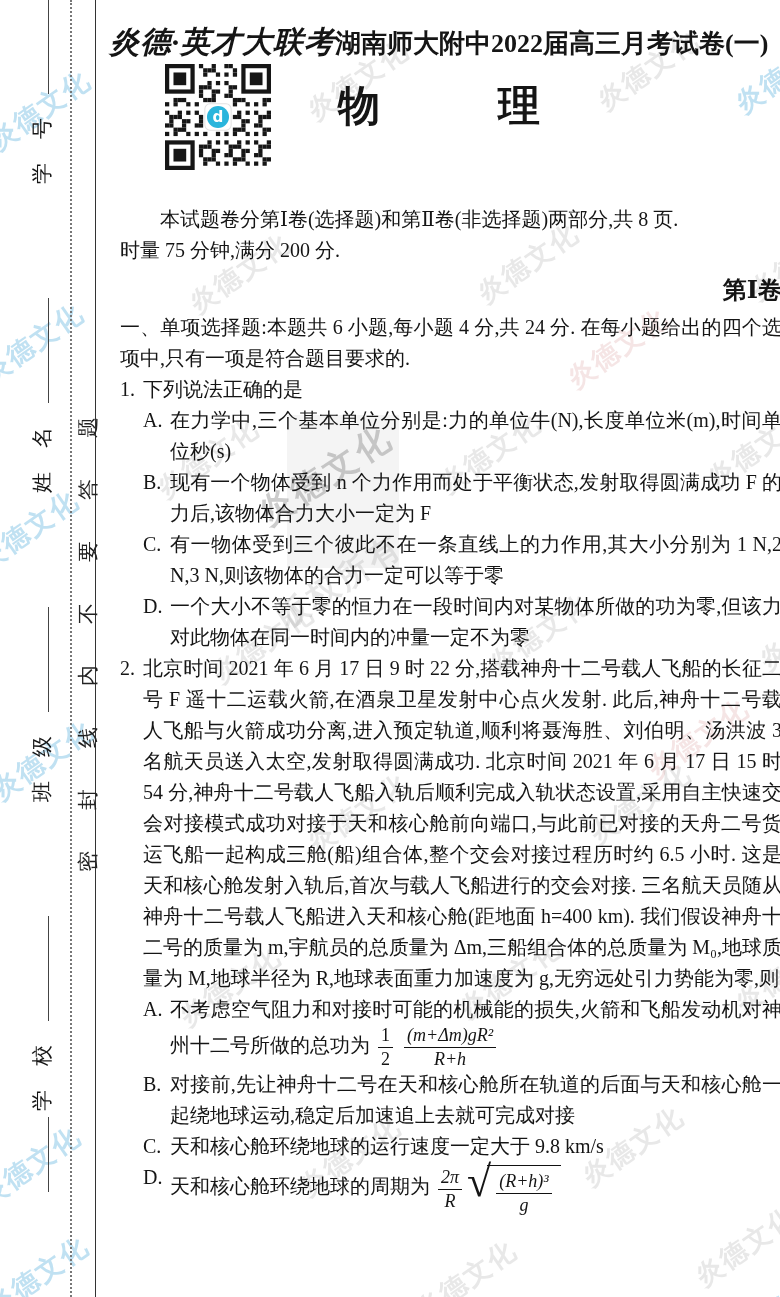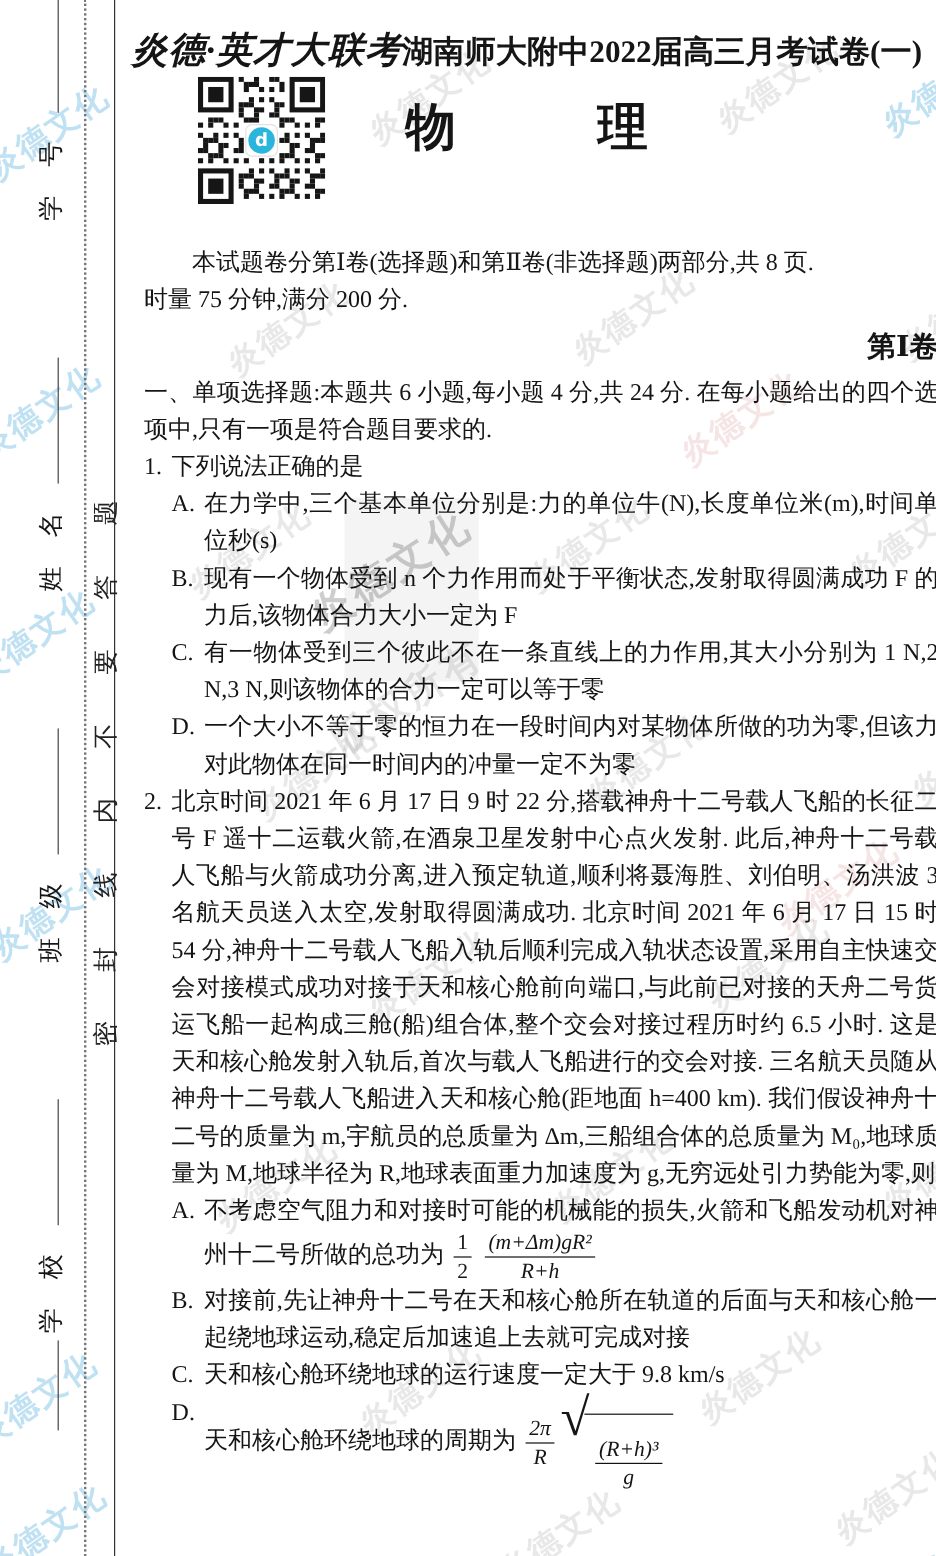--- a/index.html
+++ b/index.html
@@ -53,21 +53,21 @@
   .olab{position:absolute; left:0; top:0;}
 
   
   .mfrac{display:inline-block; vertical-align:middle; text-align:center;
       font-style:italic; font-size:18px; line-height:1.15; margin:0 3px;}
   .mfrac .num{display:block; border-bottom:1.3px solid #111; padding:0 3px 1px 3px;}
   .mfrac .den{display:block; padding-top:1px;}
   .upright{font-style:normal;}
   .sqrt{display:inline-flex; align-items:flex-start; vertical-align:middle; margin-left:2px;}
   .rsign{font-size:44px; line-height:0.9; font-style:normal; font-weight:normal; margin-right:-4px;}
-  .rbody{border-top:1.6px solid #111; padding:18px 6px 0 6px; margin-top:16px;}
+  .rbody{border-top:1.6px solid #111; padding:5px 6px 0 6px; margin-top:3px;}
 
   .footer{position:absolute; left:95px; top:1250px; width:660px; text-align:center;
       font-size:21px; letter-spacing:1px;}
   .fsp{display:inline-block; width:28px;}
 </style>
 </head>
 <body>
 
 <div id="page">
 

